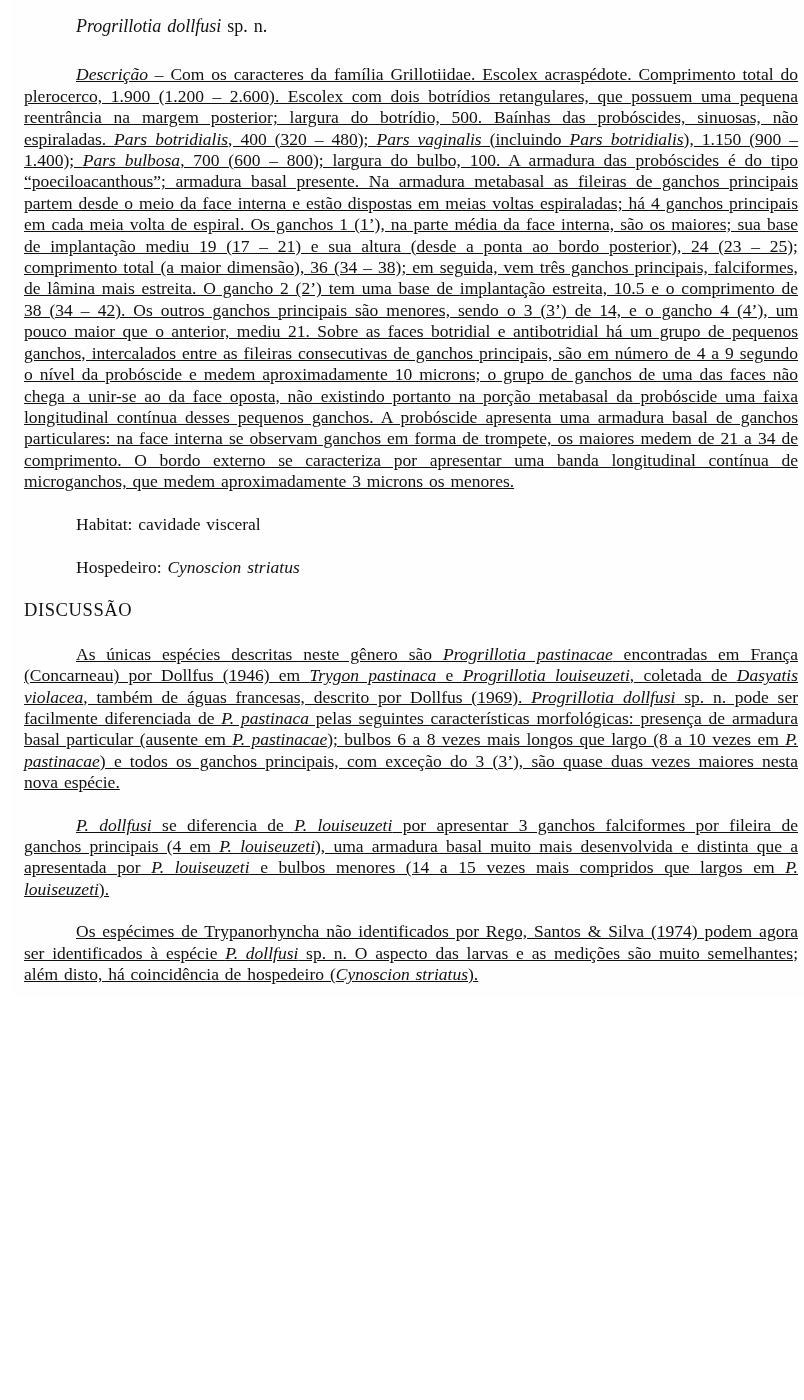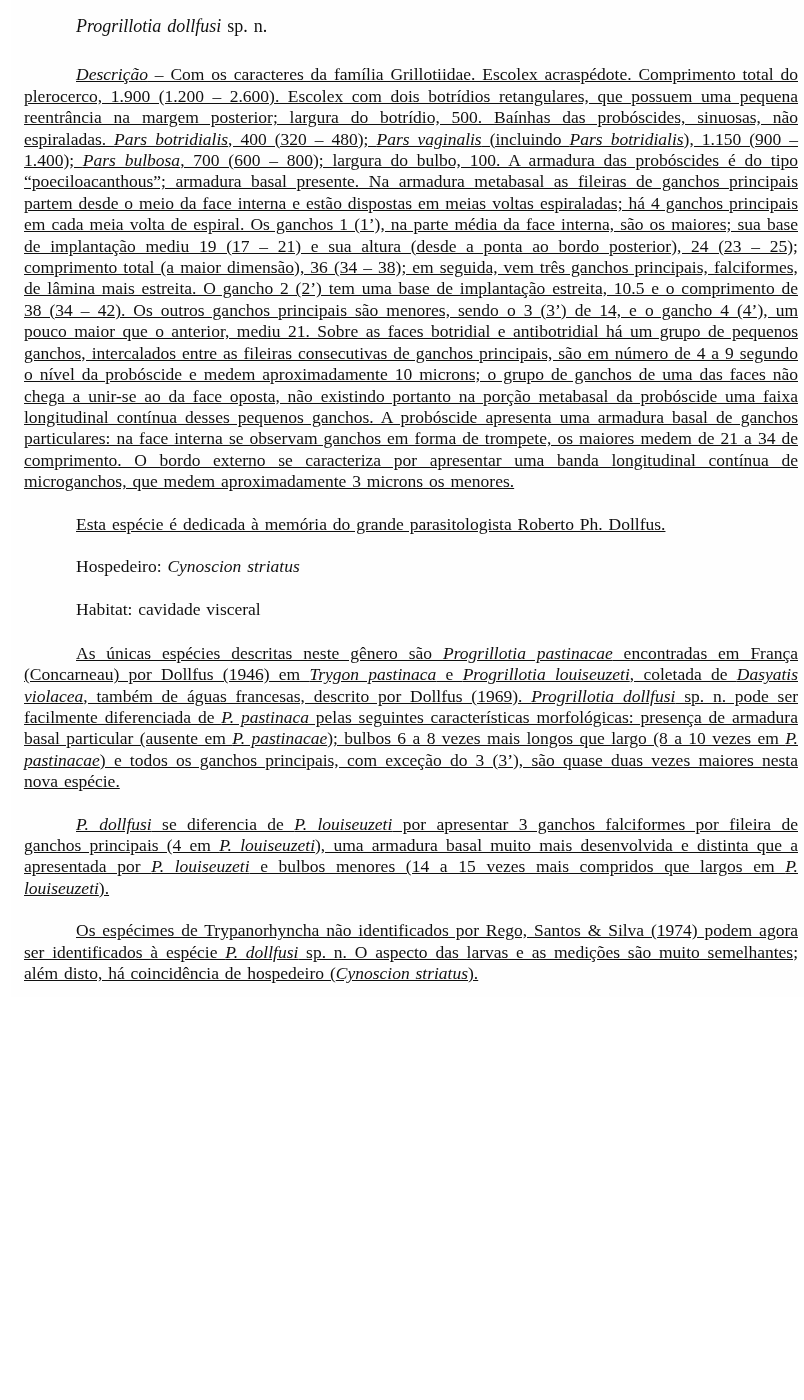--- a/index.html
+++ b/index.html
@@ -41,26 +41,26 @@
   i { font-style:italic; }
 </style>
 </head>
 <body>
 
 <div class="page">
   <div class="title"><i>Progrillotia dollfusi</i><span> sp. n.</span></div>
 
   <p class="para"><i>Descrição</i><span> – Com os caracteres da família Grillotiidae. Escolex acraspédote. Comprimento total do plerocerco, 1.900 (1.200 – 2.600). Escolex com dois botrídios retangulares, que possuem uma pequena reentrância na margem posterior; largura do botrídio, 500. Baínhas das probóscides, sinuosas, não espiraladas. </span><i>Pars botridialis</i><span>, 400 (320 – 480); </span><i>Pars vaginalis</i><span> (incluindo </span><i>Pars botridialis</i><span>), 1.150 (900 – 1.400); </span><i>Pars bulbosa</i><span>, 700 (600 – 800); largura do bulbo, 100. A armadura das probóscides é do tipo “poeciloacanthous”; armadura basal presente. Na armadura metabasal as fileiras de ganchos principais partem desde o meio da face interna e estão dispostas em meias voltas espiraladas; há 4 ganchos principais em cada meia volta de espiral. Os ganchos 1 (1’), na parte média da face interna, são os maiores; sua base de implantação mediu 19 (17 – 21) e sua altura (desde a ponta ao bordo posterior), 24 (23 – 25); comprimento total (a maior dimensão), 36 (34 – 38); em seguida, vem três ganchos principais, falciformes, de lâmina mais estreita. O gancho 2 (2’) tem uma base de implantação estreita, 10.5 e o comprimento de 38 (34 – 42). Os outros ganchos principais são menores, sendo o 3 (3’) de 14, e o gancho 4 (4’), um pouco maior que o anterior, mediu 21. Sobre as faces botridial e antibotridial há um grupo de pequenos ganchos, intercalados entre as fileiras consecutivas de ganchos principais, são em número de 4 a 9 segundo o nível da probóscide e medem aproximadamente 10 microns; o grupo de ganchos de uma das faces não chega a unir-se ao da face oposta, não existindo portanto na porção metabasal da probóscide uma faixa longitudinal contínua desses pequenos ganchos. A probóscide apresenta uma armadura basal de ganchos particulares: na face interna se observam ganchos em forma de trompete, os maiores medem de 21 a 34 de comprimento. O bordo externo se caracteriza por apresentar uma banda longitudinal contínua de microganchos, que medem aproximadamente 3 microns os menores.</span></p>
 
-  <p class="para"><span>Esta espécie é dedicada à memória do grande parasitologista Roberto Ph. Dollfus.</span></p>
+
+  <p class="line-item"><span>Habitat: cavidade visceral</span></p>
 
   <p class="line-item"><span>Hospedeiro: </span><i>Cynoscion striatus</i></p>
 
-  <p class="line-item"><span>Habitat: cavidade visceral</span></p>
 
-
+  <h2 class="section-heading">DISCUSSÃO</h2>
 
   <p class="para"><span>As únicas espécies descritas neste gênero são </span><i>Progrillotia pastinacae</i><span> encontradas em França (Concarneau) por Dollfus (1946) em </span><i>Trygon pastinaca</i><span> e </span><i>Progrillotia louiseuzeti</i><span>, coletada de </span><i>Dasyatis violacea</i><span>, também de águas francesas, descrito por Dollfus (1969). </span><i>Progrillotia dollfusi</i><span> sp. n. pode ser facilmente diferenciada de </span><i>P. pastinaca</i><span> pelas seguintes características morfológicas: presença de armadura basal particular (ausente em </span><i>P. pastinacae</i><span>); bulbos 6 a 8 vezes mais longos que largo (8 a 10 vezes em </span><i>P. pastinacae</i><span>) e todos os ganchos principais, com exceção do 3 (3’), são quase duas vezes maiores nesta nova espécie.</span></p>
 
   <p class="para"><i>P. dollfusi</i><span> se diferencia de </span><i>P. louiseuzeti</i><span> por apresentar 3 ganchos falciformes por fileira de ganchos principais (4 em </span><i>P. louiseuzeti</i><span>), uma armadura basal muito mais desenvolvida e distinta que a apresentada por </span><i>P. louiseuzeti</i><span> e bulbos menores (14 a 15 vezes mais compridos que largos em </span><i>P. louiseuzeti</i><span>).</span></p>
 
   <p class="para"><span>Os espécimes de Trypanorhyncha não identificados por Rego, Santos &amp; Silva (1974) podem agora ser identificados à espécie </span><i>P. dollfusi</i><span> sp. n. O aspecto das larvas e as medições são muito semelhantes; além disto, há coincidência de hospedeiro (</span><i>Cynoscion striatus</i><span>).</span></p>
 </div>
 
 </body></html>

